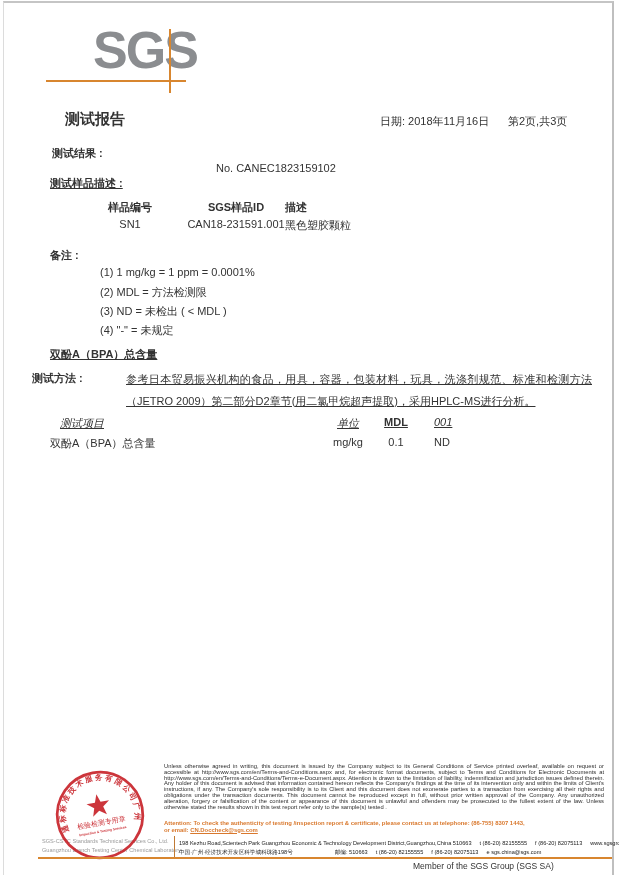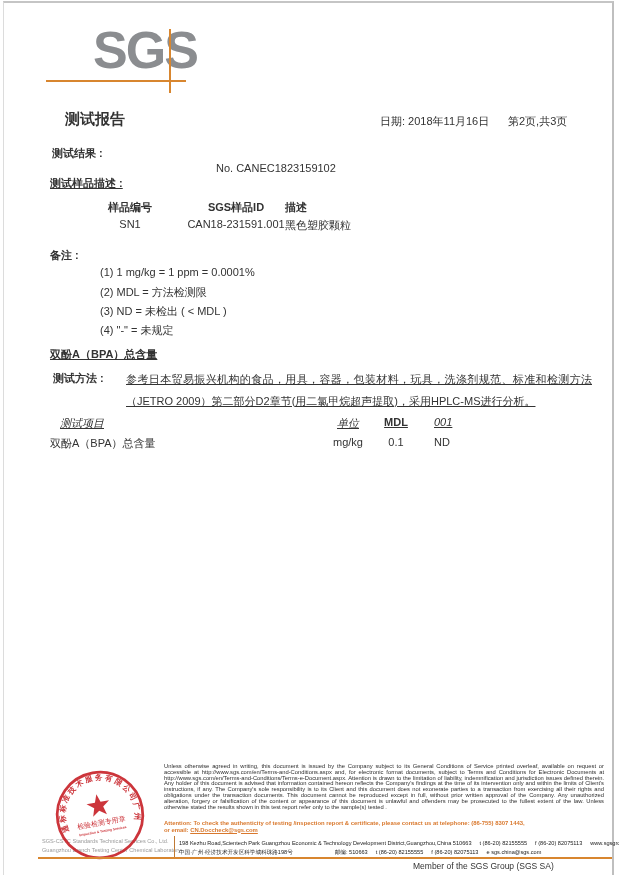--- a/index.html
+++ b/index.html
@@ -24,21 +24,21 @@
   #result-label{left:52px;top:146px;}
   #sample-heading{left:50px;top:176px;}
   .s-col1{left:70px;width:120px;text-align:center;}
   .s-col2{left:172px;width:128px;text-align:center;}
   .s-col3{left:285px;}
   .s-head{top:200px;}
   .s-row{top:218px;}
   #notes-label{left:50px;top:248px;}
   .note{left:100px;}
   #bpa-heading{left:50px;top:347px;}
-  #method-label{left:53px;top:371px;}
+  #method-label{left:32px;top:371px;}
   #method-text{left:126px;top:369px;width:466px;font-size:11px;line-height:21.5px;
         white-space:normal;text-align:justify;text-decoration:underline;}
   .r-head{top:416px;}
   .r-row{top:436px;}
   .r-item-h{left:60px;}
   .r-item{left:50px;}
   .r-unit{left:328px;width:40px;text-align:center;}
   .r-mdl{left:378px;width:36px;text-align:center;}
   .r-val{left:434px;width:36px;text-align:left;}
   

